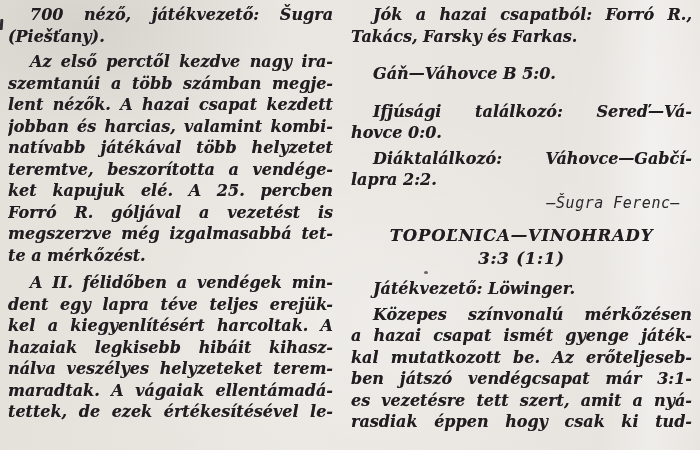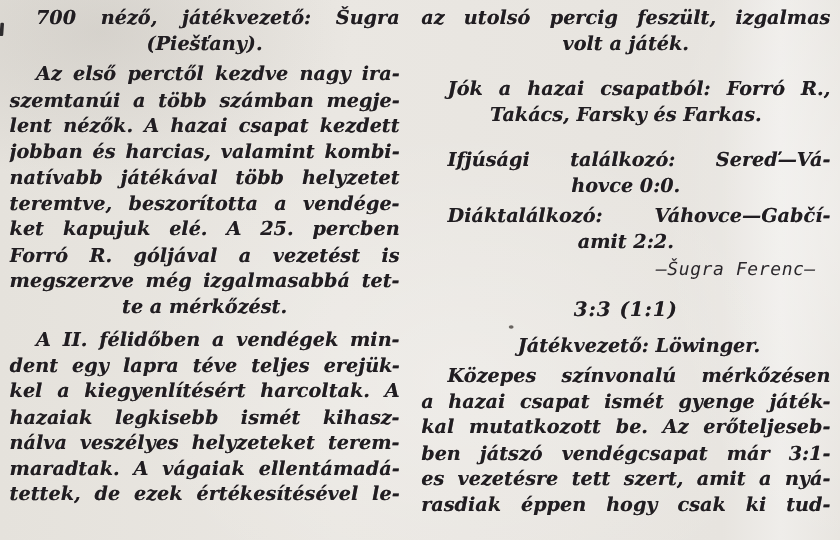--- a/index.html
+++ b/index.html
@@ -33,21 +33,21 @@
     overflow: hidden;
   }
   .col-left  { left: 8px;   width: 325px; }
   .col-right { left: 351px; width: 341px; }
   .para { margin-top: 16px; }
   .col > .para:first-child { margin-top: 0; }
   .line {
     font-size: 16px;
     line-height: 21.5px;
     font-weight: 700;
-    text-align: center;
+    text-align: left;
     overflow: hidden;
     white-space: normal;
     text-shadow: 0 0 0.5px rgba(32,28,34,0.55);
   }
   .line.j {
     text-align: justify;
     text-align-last: justify;
   }
   .line.indent { padding-left: 22px; }
   .byline {
@@ -105,45 +105,45 @@
         <div class="line j">teremtve, beszorította a vendége-</div>
         <div class="line j">ket kapujuk elé. A 25. percben</div>
         <div class="line j">Forró R. góljával a vezetést is</div>
         <div class="line j">megszerzve még izgalmasabbá tet-</div>
         <div class="line">te a mérkőzést.</div>
       </div>
       <div class="para" style="margin-top: 6px;">
         <div class="line j indent">A II. félidőben a vendégek min-</div>
         <div class="line j">dent egy lapra téve teljes erejük-</div>
         <div class="line j">kel a kiegyenlítésért harcoltak. A</div>
-        <div class="line j">hazaiak legkisebb ismét kihasz-</div>
+        <div class="line j">hazaiak legkisebb hibáit kihasz-</div>
         <div class="line j">nálva veszélyes helyzeteket terem-</div>
         <div class="line j">maradtak. A vágaiak ellentámadá-</div>
         <div class="line j">tettek, de ezek értékesítésével le-</div>
       </div>
     </div>
   <div class="col col-right">
       <div class="para">
-        <div class="line j">az utolsó percig feszült, izgalmas</div>
-        <div class="line">volt a játék.</div>
+        <div class="line j indent">Jók a hazai csapatból: Forró R.,</div>
+        <div class="line">Takács, Farsky és Farkas.</div>
       </div>
       <div class="para">
-        <div class="line j indent">Jók a hazai csapatból: Forró R.,</div>
-        <div class="line">Takács, Farsky és Farkas.</div>
+        <div class="line indent">Gáň—Váhovce B 5:0.</div>
       </div>
       <div class="para">
         <div class="line j indent">Ifjúsági találkozó: Sereď—Vá-</div>
         <div class="line">hovce 0:0.</div>
       </div>
       <div class="para" style="margin-top: 4px;">
         <div class="line j indent">Diáktalálkozó: Váhovce—Gabčí-</div>
-        <div class="line">amit 2:2.</div>
+        <div class="line">lapra 2:2.</div>
       </div>
       <div class="byline" style="margin-top: 2px;">—Šugra Ferenc—</div>
       <div class="heading" style="margin-top: 10px;">
+        <div class="heading-line">TOPOĽNICA—VINOHRADY</div>
         <div class="heading-line">3:3 (1:1)</div>
       </div>
       <div class="para" style="margin-top: 8px;">
         <div class="line indent">Játékvezető: Löwinger.</div>
       </div>
       <div class="para" style="margin-top: 4px;">
         <div class="line j indent">Közepes színvonalú mérkőzésen</div>
         <div class="line j">a hazai csapat ismét gyenge játék-</div>
         <div class="line j">kal mutatkozott be. Az erőteljeseb-</div>
         <div class="line j">ben játszó vendégcsapat már 3:1-</div>

